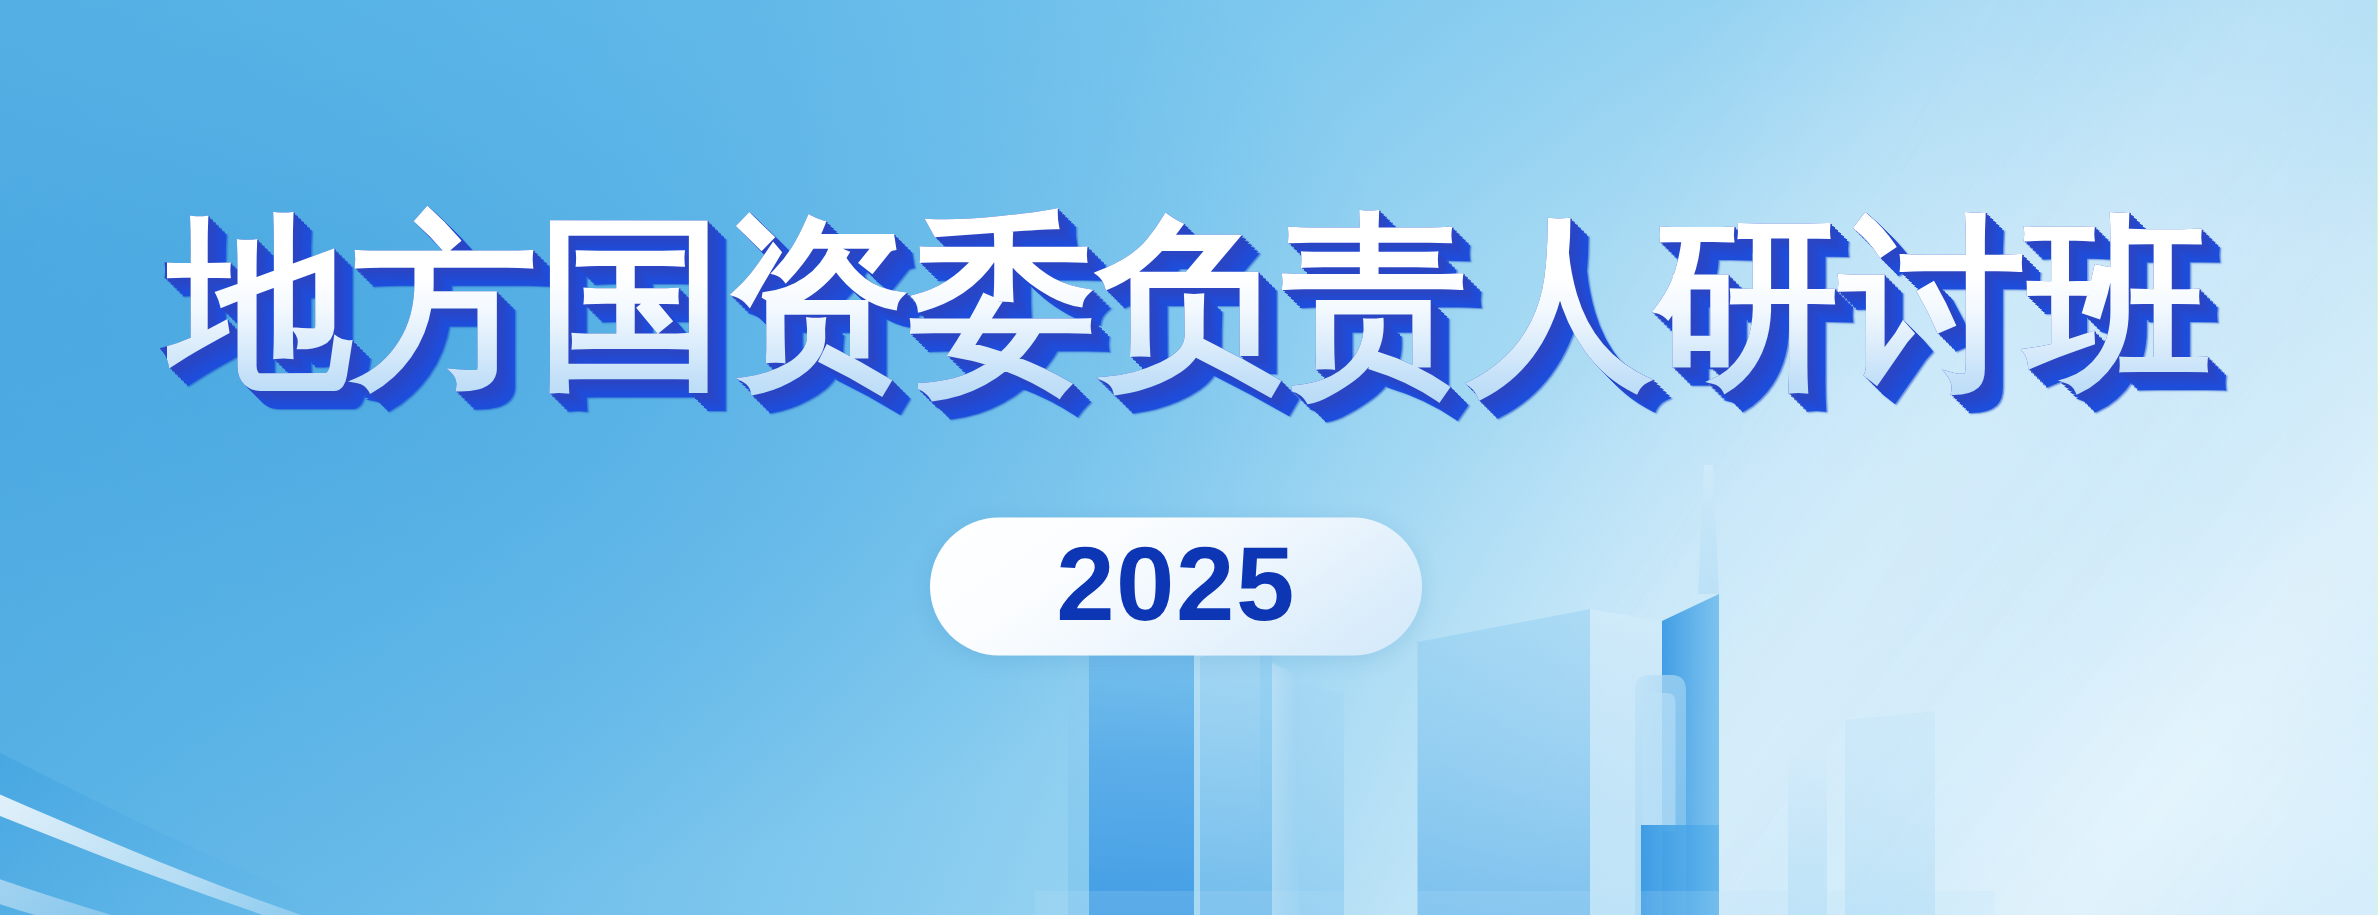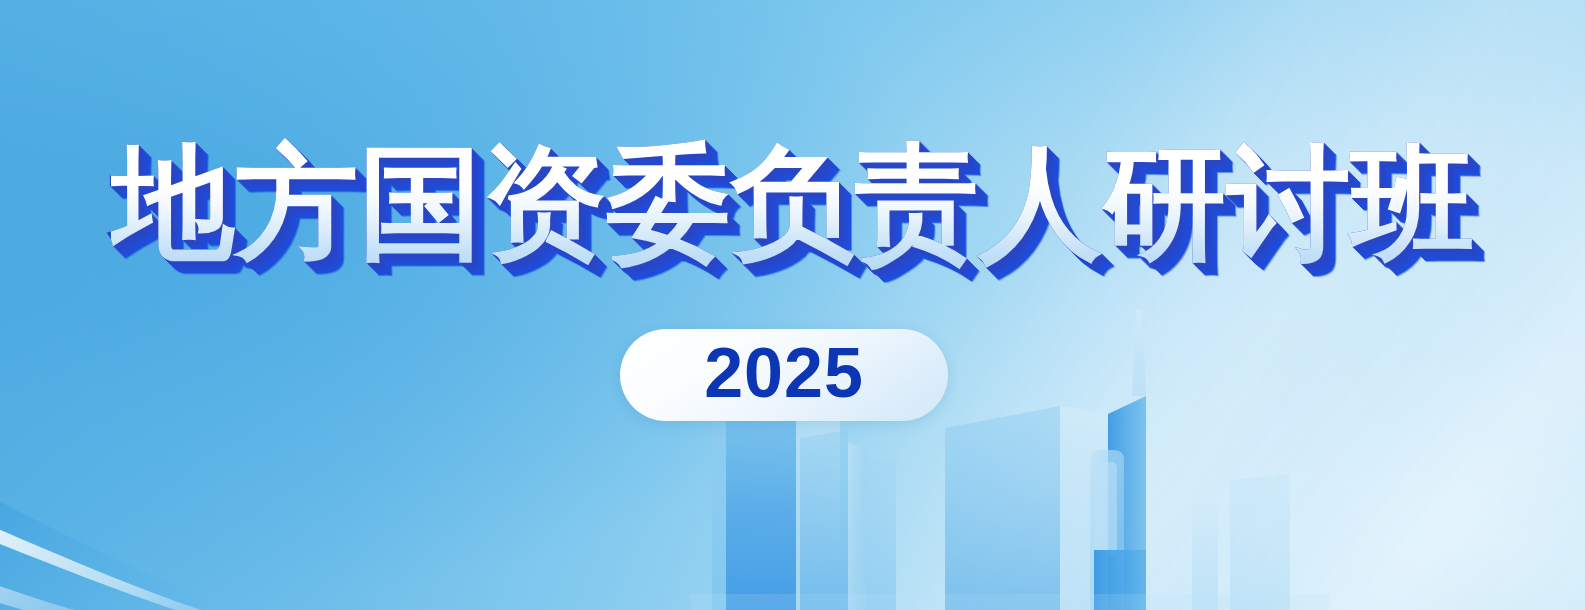--- a/index.html
+++ b/index.html
@@ -176,21 +176,21 @@
     background-clip: text;
     color: transparent;
     -webkit-text-fill-color: transparent;
     white-space: nowrap;
   }
 
   
   .year-pill {
     position: absolute;
     left: 620px;
-    top: 329px;
+    top: 345px;
     width: 328px;
     height: 92px;
     border-radius: 46px;
     background: linear-gradient(145deg,
         #ffffff 0%,
         #fbfdff 30%,
         #eef6fd 56%,
         #ddeefb 80%,
         #d2e8fa 100%);
     box-shadow: 0 3px 14px rgba(40,110,175,0.16);

